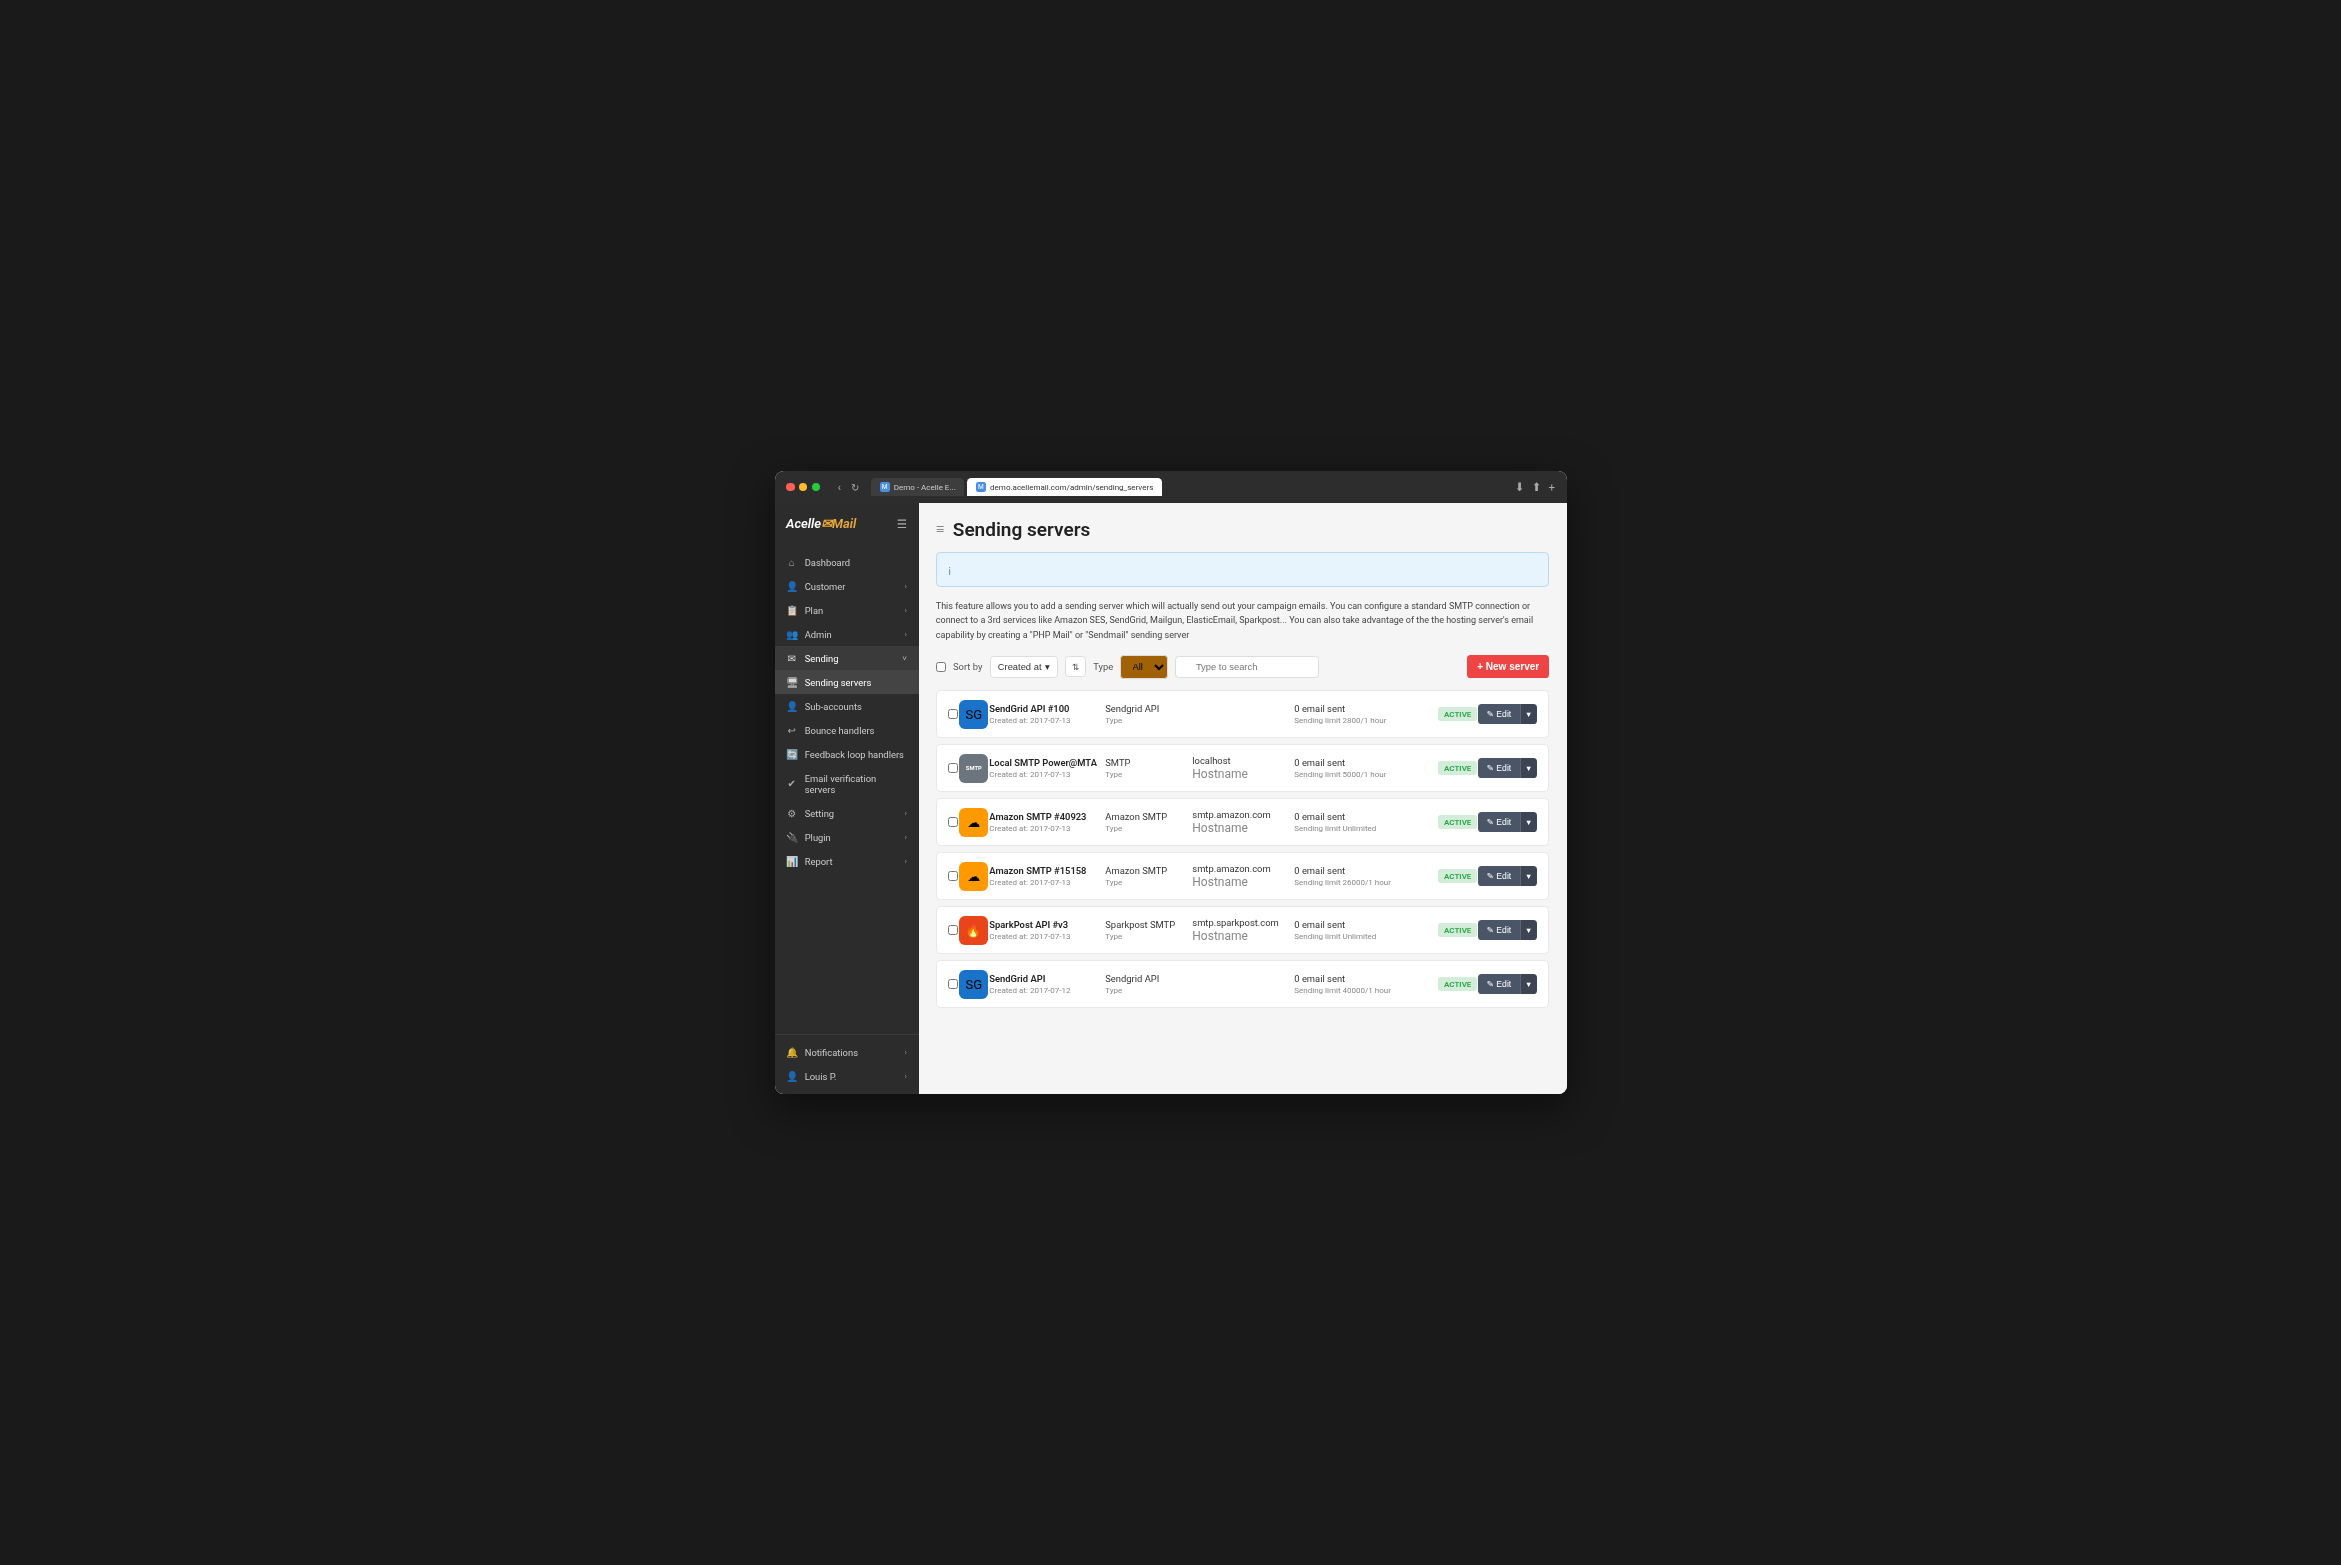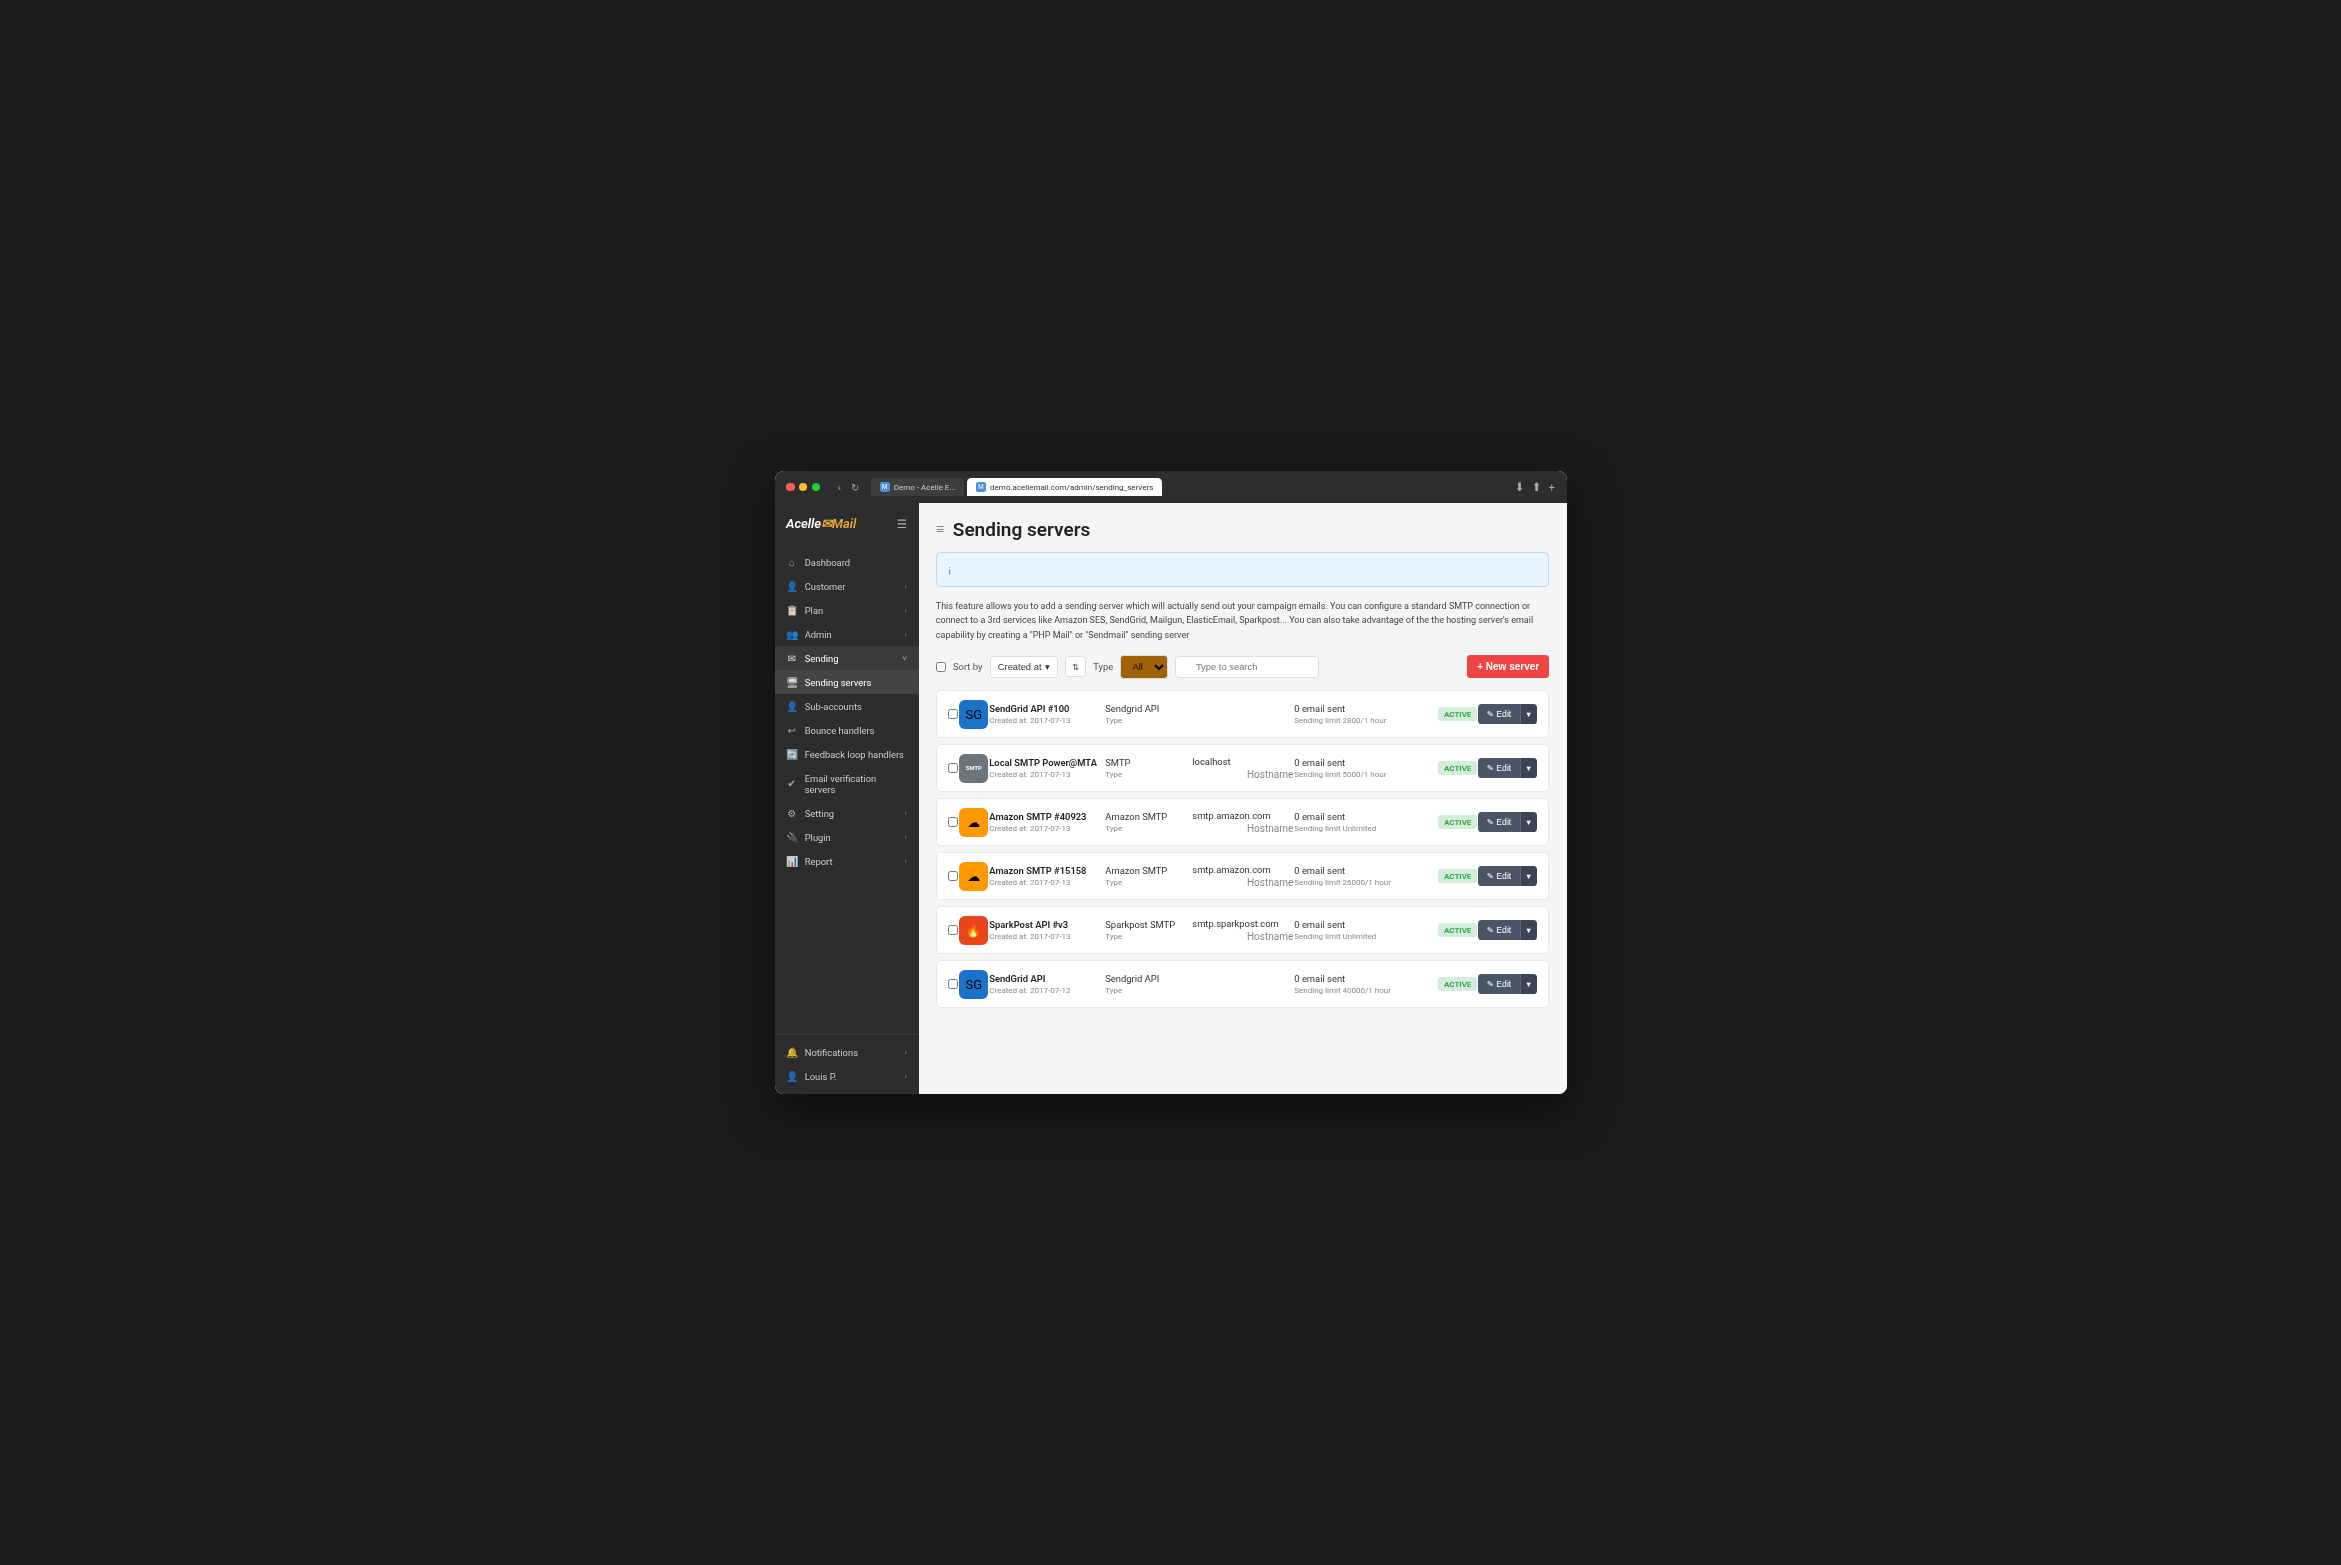--- a/index.html
+++ b/index.html
@@ -80,21 +80,21 @@
     .row-checkbox { width: 10px; height: 10px; cursor: pointer; flex-shrink: 0; }
     .server-logo { width: 29px; height: 29px; border-radius: 5.8px; display: flex; align-items: center; justify-content: center; font-size: 11.5px; flex-shrink: 0; overflow: hidden; }
     .server-info { min-width: 115px; }
     .server-name { font-size: 9.4px; font-weight: 600; color: #222; margin-bottom: 1.4px; }
     .server-date { font-size: 8px; color: #888; }
     .server-type-info { min-width: 86px; }
     .server-type-name { font-size: 9.4px; color: #333; margin-bottom: 1.4px; }
     .server-type-label { font-size: 8px; color: #888; }
     .server-hostname { min-width: 101px; }
     .server-host { font-size: 9.4px; color: #333; margin-bottom: 1.4px; }
-    .server-host-label { font-size: 10px; color: #888; text-align: right; }
+    .server-host-label { font-size: 12px; color: #888; }
     .server-stats { flex: 1; }
     .email-sent { font-size: 9.4px; color: #333; margin-bottom: 1.4px; }
     .send-limit { font-size: 8px; color: #888; }
     .status-badge { padding: 2.2px 5.8px; border-radius: 2.9px; font-size: 8px; font-weight: 600; flex-shrink: 0; }
     .status-active { background: #d4edda; color: #28a745; }
     .actions { display: flex; gap: 0; flex-shrink: 0; }
     .edit-btn { background: #4a5568; color: white; border: none; border-radius: 3.6px 0 0 3.6px; padding: 5px 8.6px; font-size: 8.6px; cursor: pointer; display: flex; align-items: center; gap: 2.9px; }
     .dropdown-btn { background: #3d4555; color: white; border: none; border-radius: 0 3.6px 3.6px 0; padding: 5px 5.8px; font-size: 8.6px; cursor: pointer; border-left: 0.7px solid #5a6478; }
   </style>
 </head>

